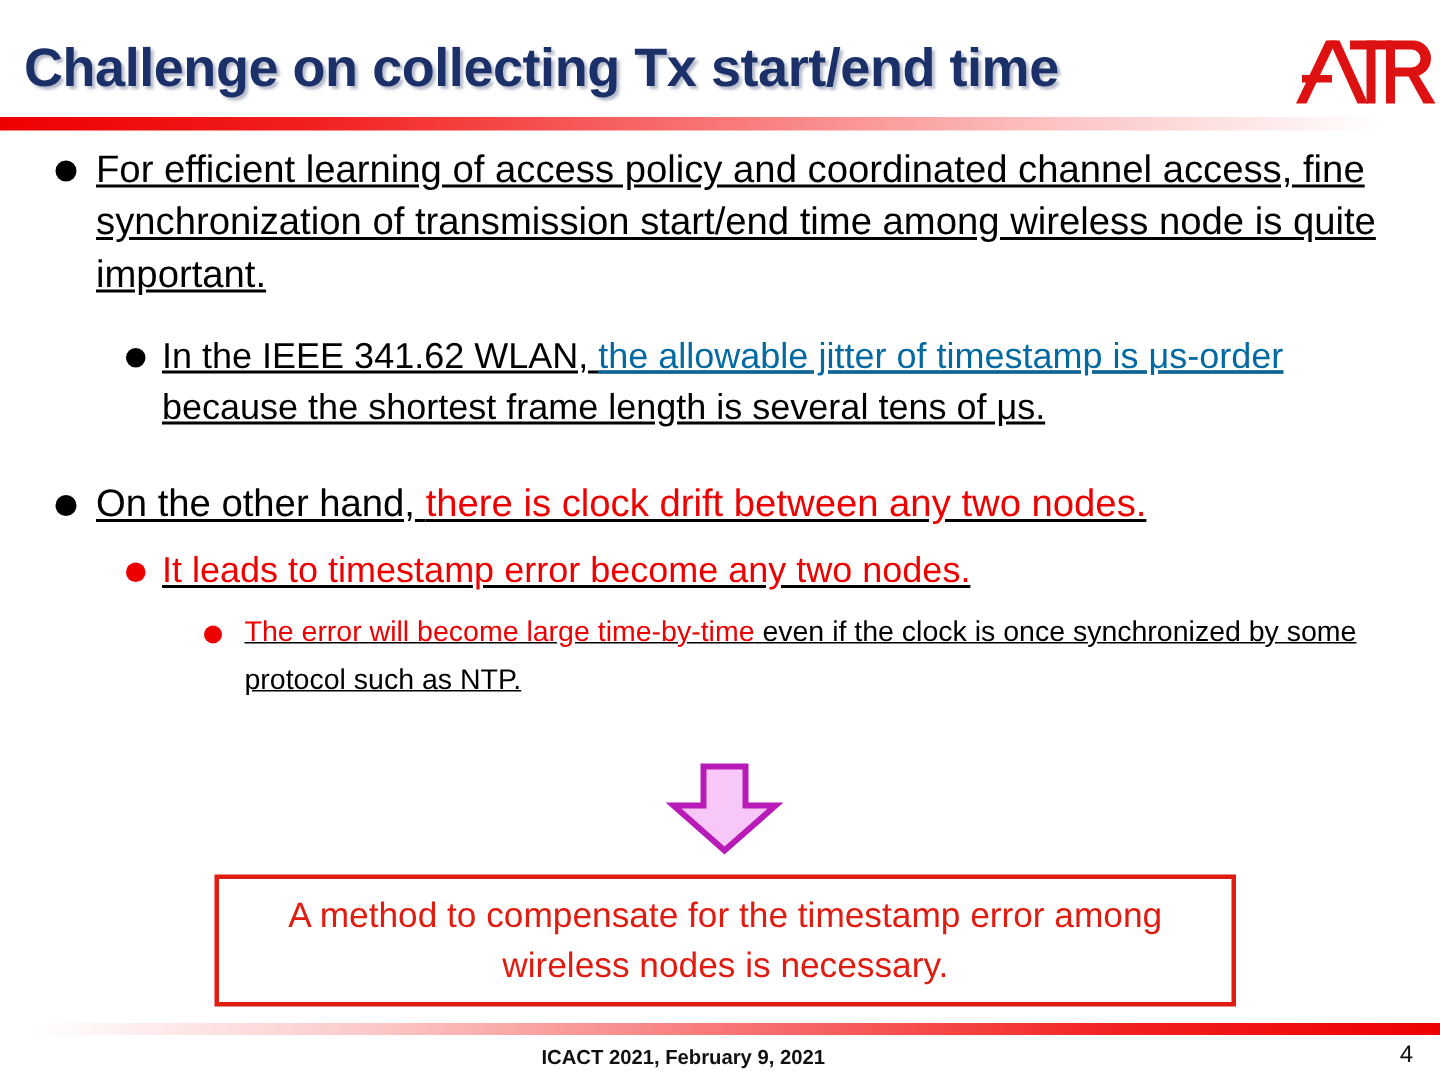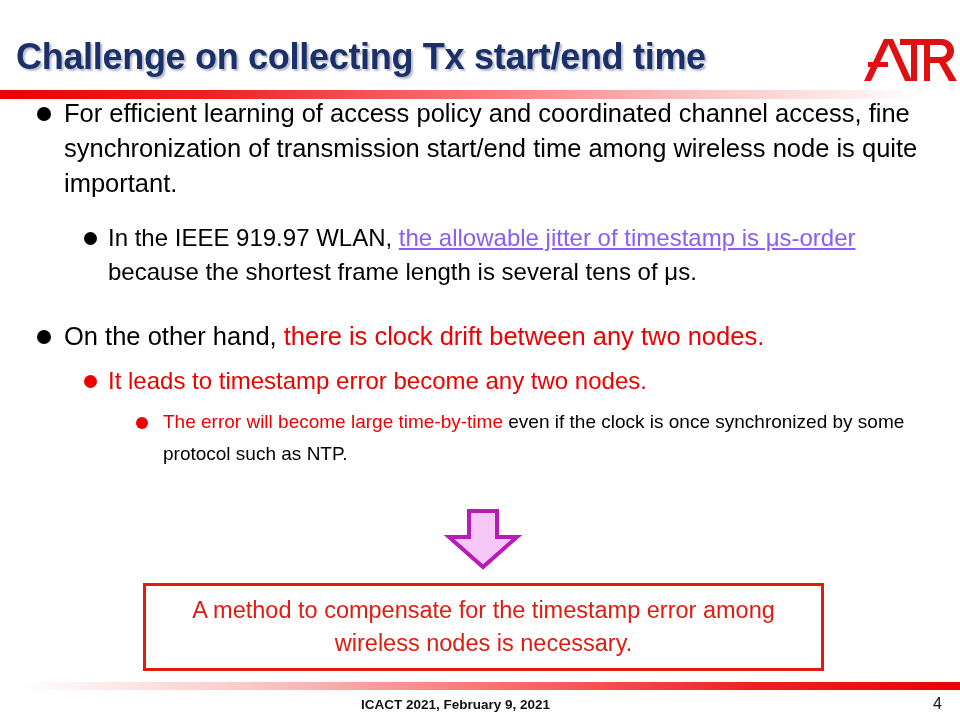--- a/index.html
+++ b/index.html
@@ -15,21 +15,21 @@
     width: 960px;
     height: 720px;
     background: #ffffff;
     overflow: hidden;
   }
 
   
   #title-area {
     position: absolute;
     left: 0;
-    top: 16px;
+    top: 4px;
     width: 760px;
     height: 80px;
   }
   #slide-title {
     position: absolute;
     left: 16px;
     top: 20px;
     width: 860px;
     font-size: 36px;
     font-weight: bold;
@@ -57,20 +57,21 @@
   
   #content {
     position: absolute;
     left: 0;
     top: 96px;
     width: 960px;
   }
   .bullet-row {
     position: relative;
     display: block;
+    text-decoration: underline;
   }
   .marker {
     position: absolute;
     border-radius: 50%;
   }
   .lvl1 {
     position: relative;
     margin-left: 64px;
     margin-right: 18px;
     font-size: 25.5px;
@@ -110,21 +111,21 @@
   }
   .lvl3 .marker {
     left: -27px;
     top: 11px;
     width: 12px;
     height: 12px;
     background: #ee0000;
   }
   .red-text { color: #ee0000; }
   .link-text {
-    color: #8b5cf6;
+    color: #0369a1;
     text-decoration: underline;
     margin-top: 13px;
   }
   .gap-a { height: 20px; }
   .gap-b { height: 30px; }
   .gap-c { height: 10px; }
   .gap-d { height: 8px; }
 
   
   #arrow-wrap {
@@ -214,21 +215,21 @@
 
     <div class="bullet-row lvl1">
       <span class="marker"></span>
       <span>For efficient learning of access policy and coordinated channel access, fine synchronization of transmission start/end time among wireless node is quite important.</span>
     </div>
 
     <div class="gap-a"></div>
 
     <div class="bullet-row lvl2">
       <span class="marker"></span>
-      <span>In the IEEE 919.97 WLAN, </span><span class="link-text">the allowable jitter of timestamp is μs-order</span><span> because the shortest frame length is several tens of μs.</span>
+      <span>In the IEEE 341.62 WLAN, </span><span class="link-text">the allowable jitter of timestamp is μs-order</span><span> because the shortest frame length is several tens of μs.</span>
     </div>
 
     <div class="gap-b"></div>
 
     <div class="bullet-row lvl1">
       <span class="marker"></span>
       <span>On the other hand, </span><span class="red-text">there is clock drift between any two nodes.</span>
     </div>
 
     <div class="gap-c"></div>

